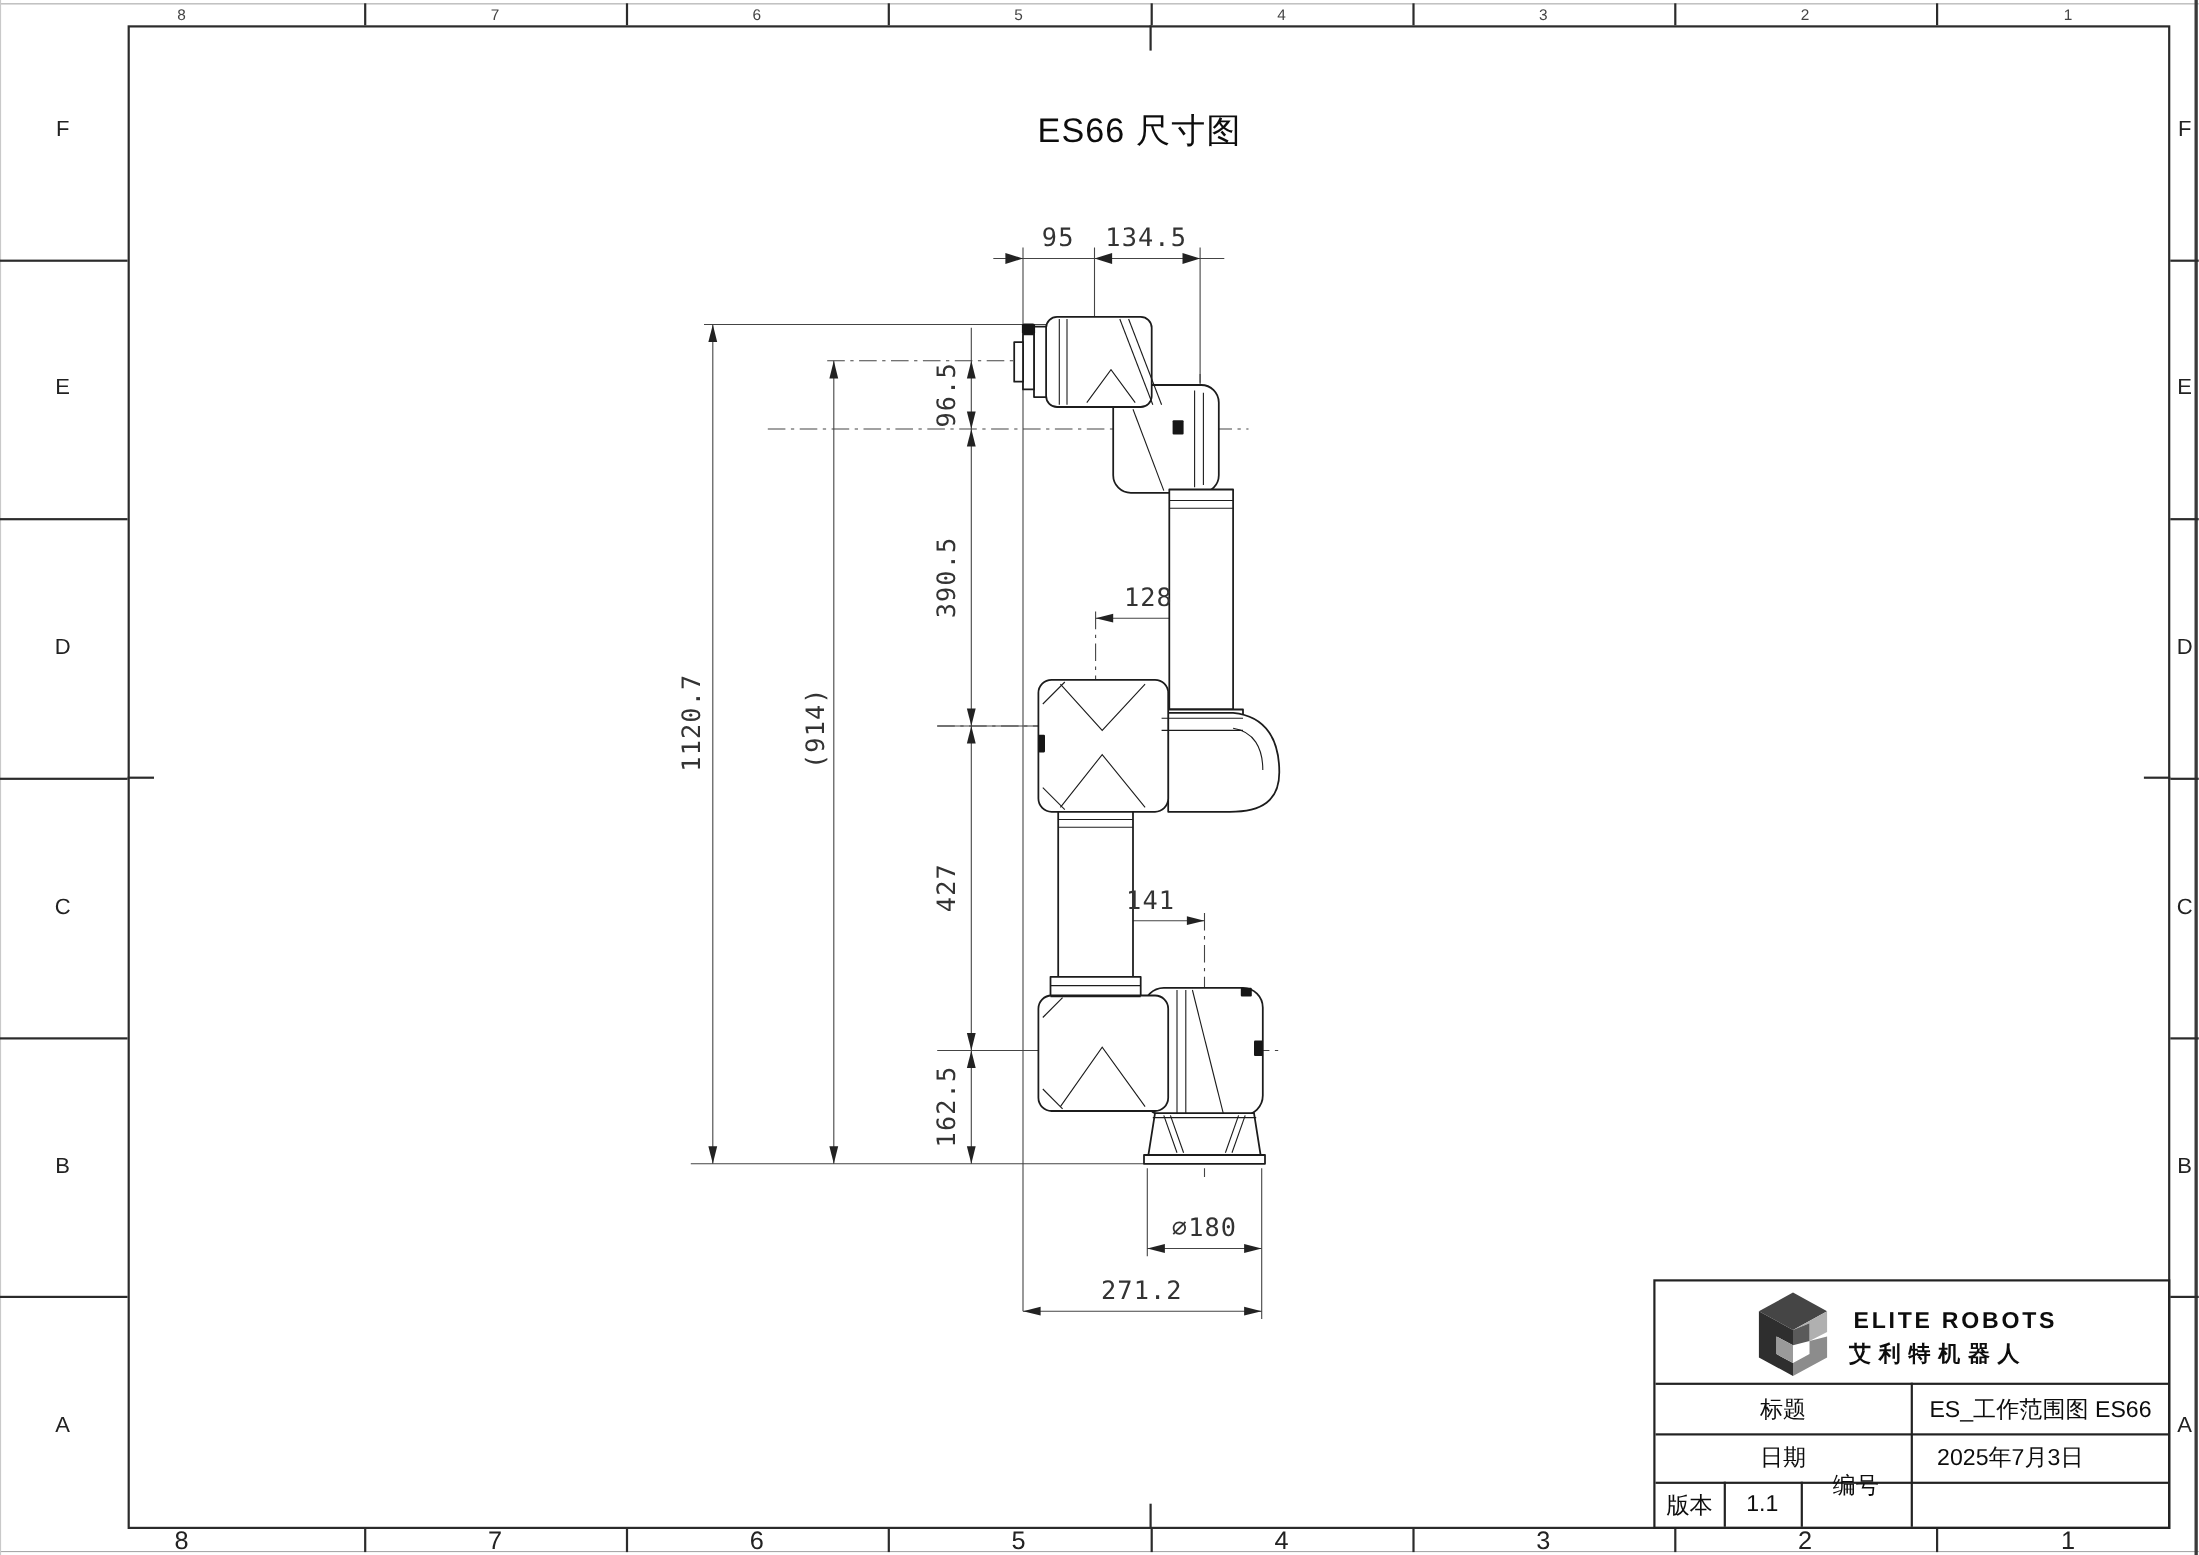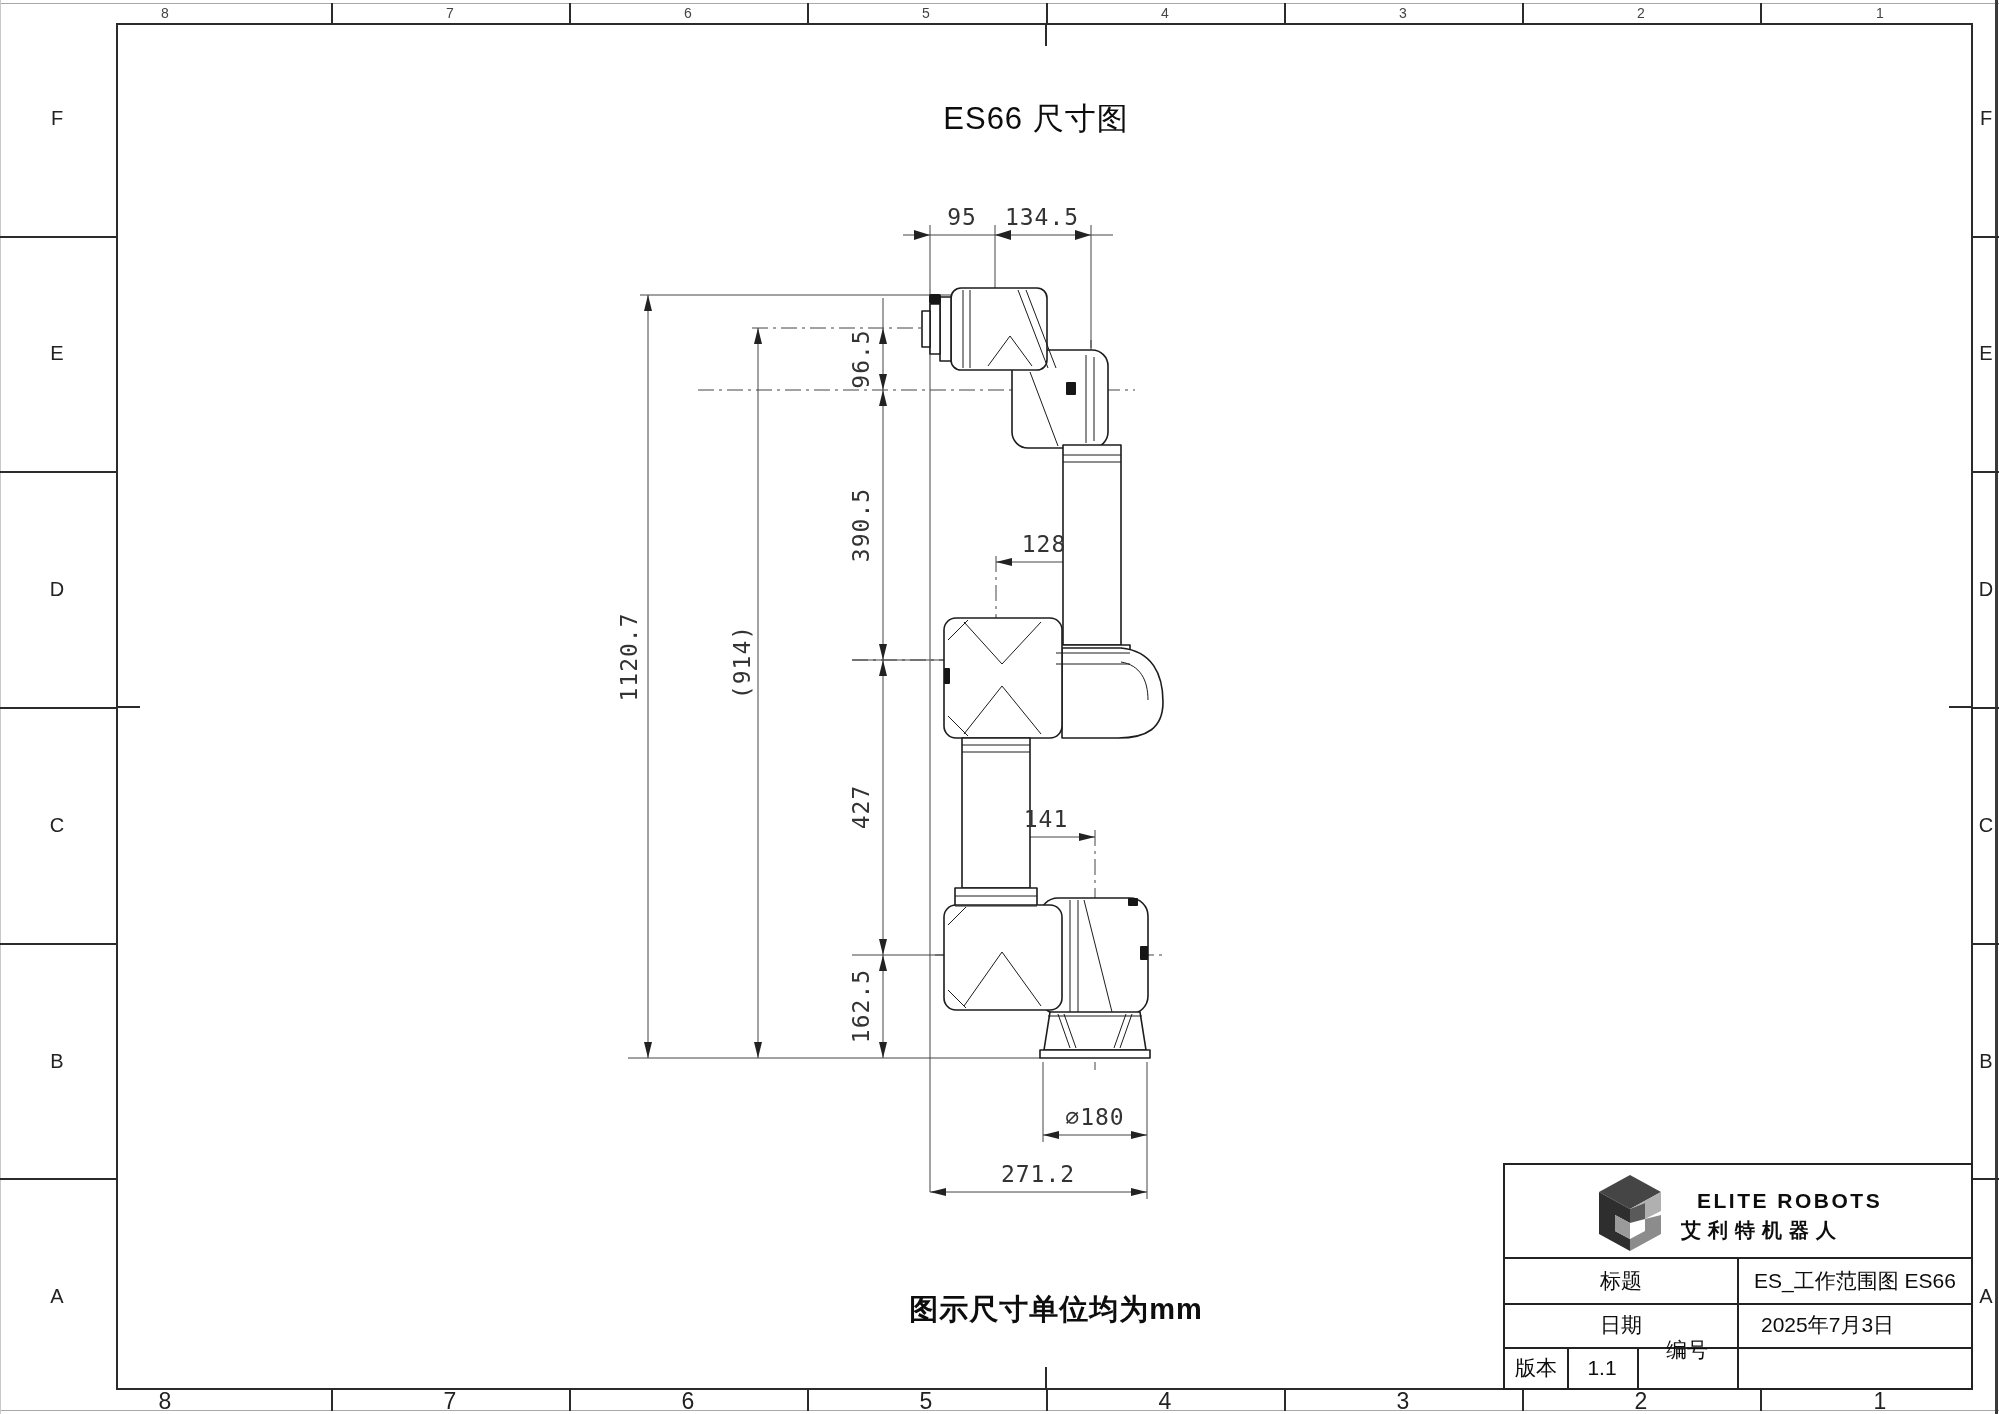--- a/index.html
+++ b/index.html
@@ -108,21 +108,20 @@
   <span class="zr" style="left:57px;top:1296px">A</span>
 
   <span class="zr" style="left:1986px;top:118px">F</span>
   <span class="zr" style="left:1986px;top:353px">E</span>
   <span class="zr" style="left:1986px;top:589px">D</span>
   <span class="zr" style="left:1986px;top:825px">C</span>
   <span class="zr" style="left:1986px;top:1061px">B</span>
   <span class="zr" style="left:1986px;top:1296px">A</span>
 
   <div class="dwg-title" style="left:1036px;top:119px">ES66 尺寸图</div>
-  <div class="dwg-note" style="left:1056px;top:1310px">图示尺寸单位均为mm</div>
 
   <svg class="abs" style="left:0;top:0" width="1999" height="1414" viewBox="0 0 1999 1414">
     <g fill="none" stroke="#444" stroke-width="1">
 
       <line x1="640" y1="295" x2="958" y2="295"></line>
       <line x1="628" y1="1058" x2="1040" y2="1058"></line>
       <line x1="852" y1="660" x2="944" y2="660"></line>
       <line x1="852" y1="955" x2="944" y2="955"></line>
       <line x1="930" y1="225" x2="930" y2="1192"></line>
       <line x1="995" y1="225" x2="995" y2="352"></line>
@@ -277,21 +276,21 @@
     <div class="tb-line" style="left:132px;top:182px;width:2px;height:41px"></div>
 
     <svg class="abs" style="left:90px;top:6px" width="70" height="82" viewBox="0 0 70 82">
       <polygon points="35,4 66,21 35,38 4,21" fill="#454545"></polygon>
       <polygon points="4,21 35,38 35,52 20,44 20,60 35,68 35,80 4,63" fill="#2e2e2e"></polygon>
       <polygon points="20,44 35,52 35,68 20,60" fill="#9a9a9a"></polygon>
       <polygon points="66,21 66,40 50,48 50,32 35,38" fill="#b0b0b0"></polygon>
       <polygon points="66,44 66,63 35,80 35,68 50,60 50,48" fill="#8c8c8c"></polygon>
       <polygon points="50,32 50,48 35,52 35,38" fill="#5a5a5a"></polygon>
     </svg>
-    <div class="brand-en" style="left:192px;top:24px">ELITE ROBOTS</div>
+    <div class="brand-en" style="left:180px;top:24px">ELITE ROBOTS</div>
     <div class="brand-cn" style="left:176px;top:52px">艾利特机器人</div>
 
     <div class="tb-text tb-center" style="left:116px;top:116px">标题</div>
     <div class="tb-text tb-center" style="left:350px;top:116px">ES_工作范围图 ES66</div>
 
     <div class="tb-text tb-center" style="left:116px;top:160px">日期</div>
     <div class="tb-text tb-left" style="left:256px;top:160px">2025年7月3日</div>
 
     <div class="tb-text tb-center" style="left:31px;top:203px">版本</div>
     <div class="tb-text tb-center" style="left:97px;top:203px">1.1</div>

